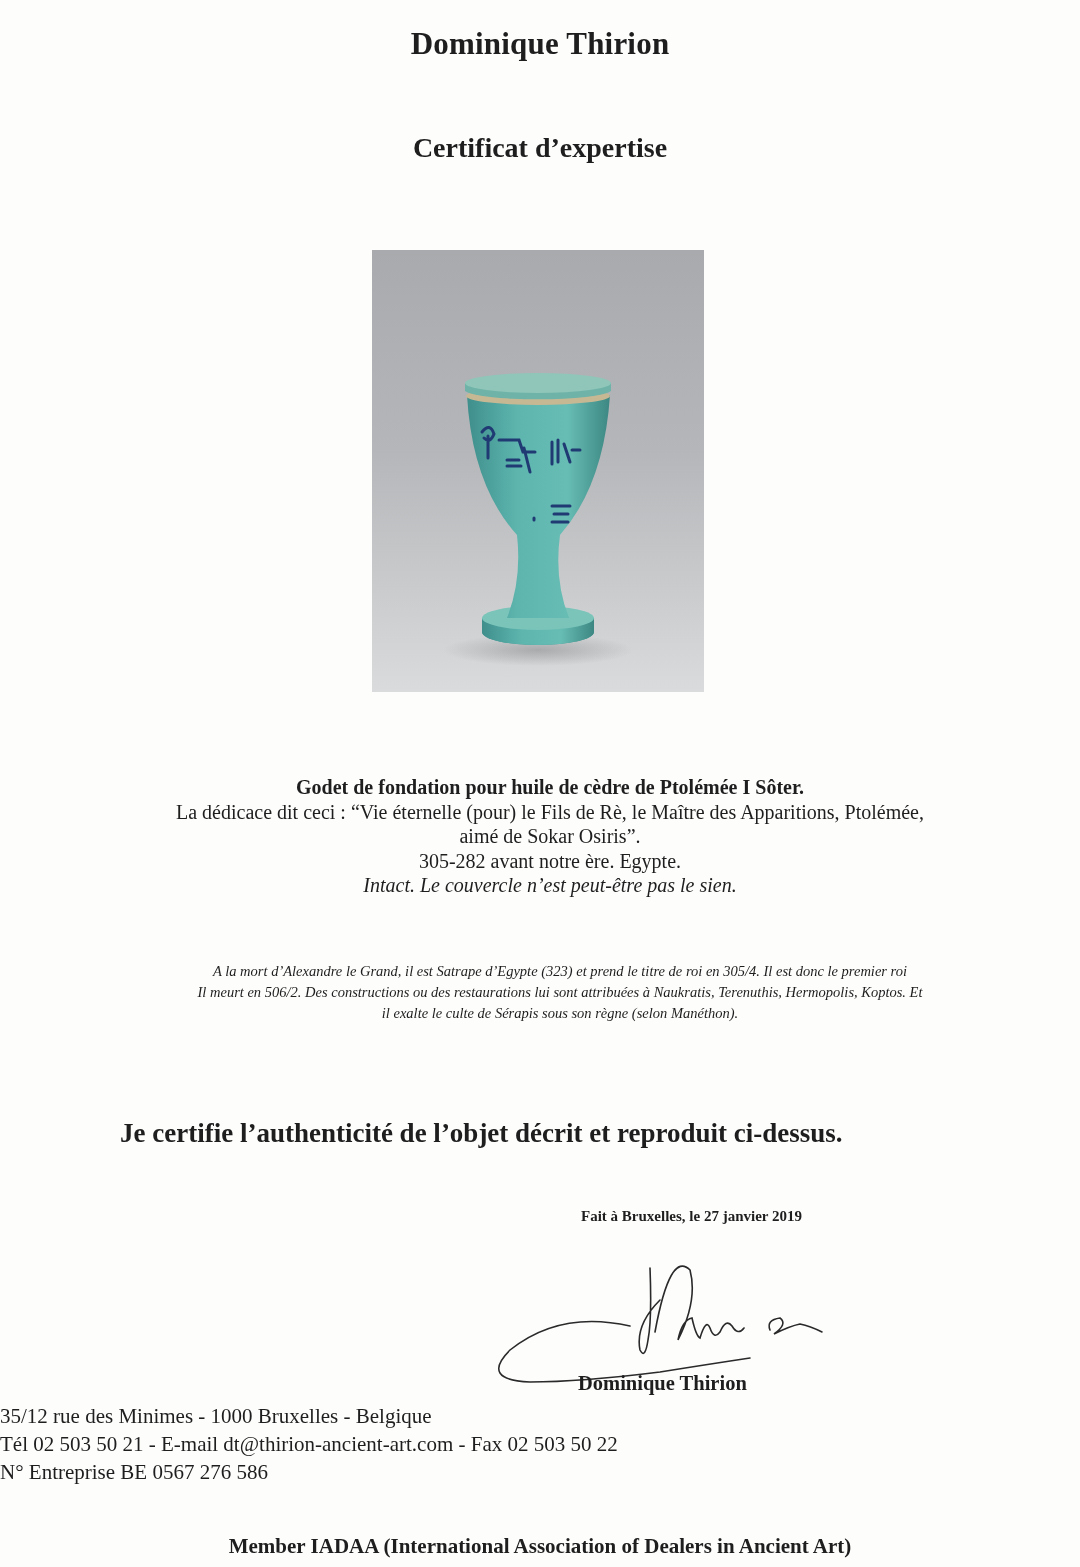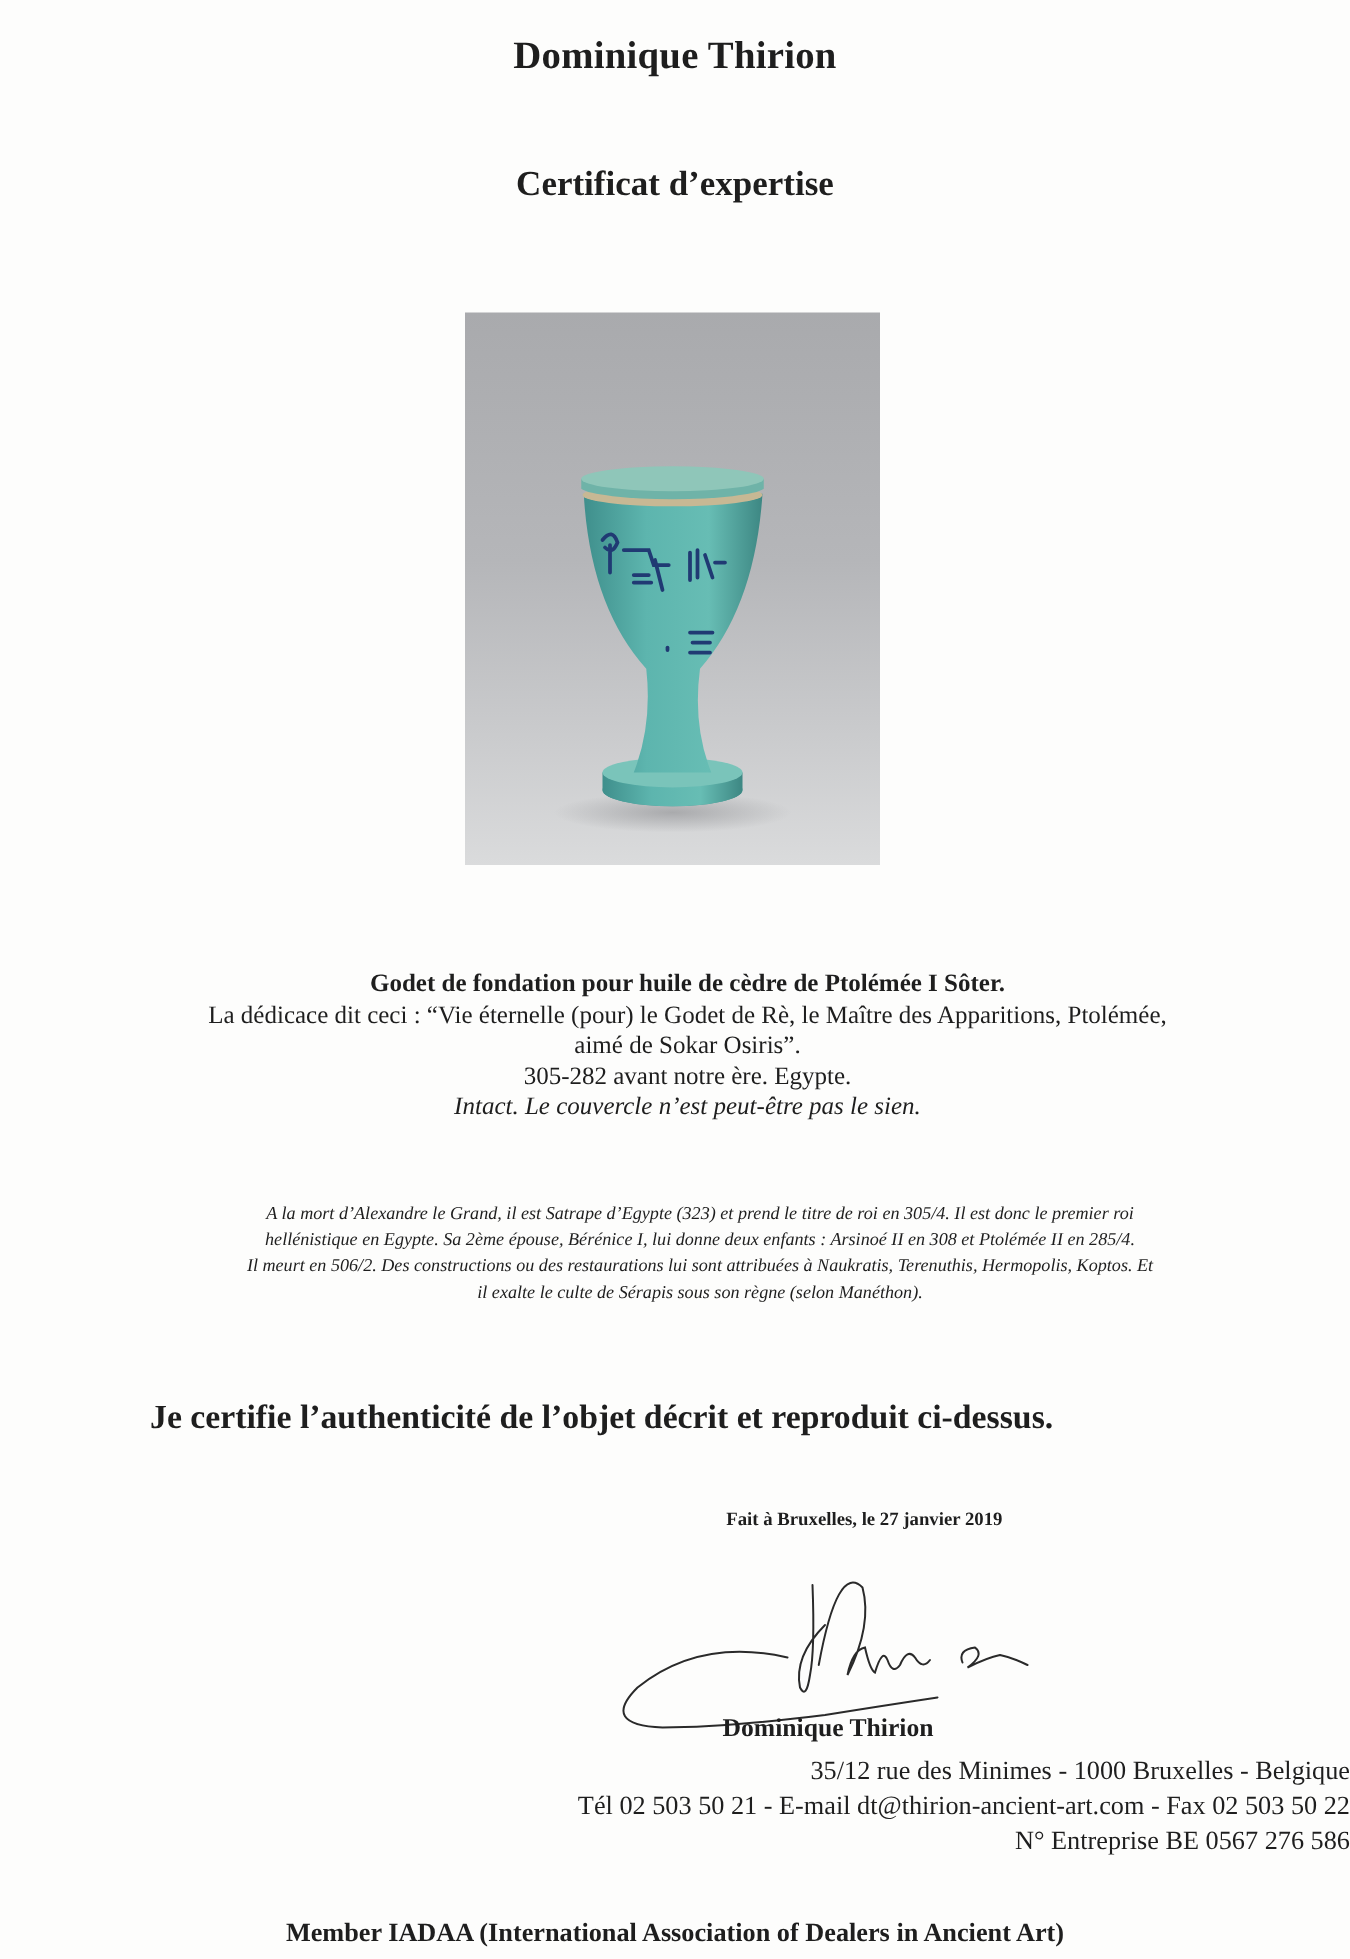--- a/index.html
+++ b/index.html
@@ -16,21 +16,21 @@
     overflow: hidden;
   }
   .desc { top: 775px; left: 120px; width: 860px; font-size: 20px; line-height: 24.5px; }
   .desc .title { font-weight: bold; }
   .desc .italic { font-style: italic; }
   .notes { top: 961px; left: 120px; width: 880px; font-size: 14.5px; line-height: 21px; font-style: italic; font-family: "Liberation Serif", serif; }
   .certify { top: 1118px; left: 120px; font-weight: bold; font-size: 27px; }
   .place-date { top: 1208px; left: 581px; font-weight: bold; font-size: 15px; }
   .signature { top: 1240px; left: 470px; width: 420px; height: 150px; }
   .signer { top: 1372px; left: 578px; font-weight: bold; font-size: 20.5px; }
-  .contact { top: 1402px; left: 0; width: 1080px; text-align: right; font-size: 21px; line-height: 28px; }
+  .contact { top: 1402px; left: 0; width: 1080px; text-align: left; font-size: 21px; line-height: 28px; }
   .member { top: 1512px; left: 0; width: 1080px; text-align: center; font-weight: bold; font-size: 21px; margin-top: 22px; }
 </style>
 </head>
 <body>
 
 <div class="abs header-name">Dominique Thirion</div>
 <div class="abs header-sub">Certificat d’expertise</div>
 
 <div class="abs photo">
   <svg width="332" height="442" viewBox="0 0 332 442">
@@ -66,29 +66,28 @@
       <path d="M152 198 q4 16 6 24"></path>
       <path d="M180 192 v22 M186 190 v22 M192 194 l6 18 M200 200 h8"></path>
       <path d="M180 256 h18 M182 264 h14 M180 272 h16"></path>
       <path d="M162 268 l0 2"></path>
     </g>
   </svg>
 </div>
 
 <div class="abs desc">
   <div class="title">Godet de fondation pour huile de cèdre de Ptolémée I Sôter.</div>
-  <div>La dédicace dit ceci : “Vie éternelle (pour) le Godet de Rè, le Maître des Apparitions, Ptolémée,</div>
+  <div>La dédicace dit ceci : “Vie éternelle (pour) le Fils de Rè, le Maître des Apparitions, Ptolémée,</div>
   <div>aimé de Sokar Osiris”.</div>
   <div>305-282 avant notre ère. Egypte.</div>
   <div class="italic">Intact. Le couvercle n’est peut-être pas le sien.</div>
 </div>
 
 <div class="abs notes">
   <div>A la mort d’Alexandre le Grand, il est Satrape d’Egypte (323) et prend le titre de roi en 305/4. Il est donc le premier roi</div>
-  <div>hellénistique en Egypte. Sa 2ème épouse, Bérénice I, lui donne deux enfants : Arsinoé II en 308 et Ptolémée II en 285/4.</div>
   <div>Il meurt en 506/2. Des constructions ou des restaurations lui sont attribuées à Naukratis, Terenuthis, Hermopolis, Koptos. Et</div>
   <div>il exalte le culte de Sérapis sous son règne (selon Manéthon).</div>
 </div>
 
 <div class="abs certify">Je certifie l’authenticité de l’objet décrit et reproduit ci-dessus.</div>
 
 <div class="abs place-date">Fait à Bruxelles, le 27 janvier 2019</div>
 
 <div class="abs signature">
   <svg width="420" height="150" viewBox="0 0 420 150">

